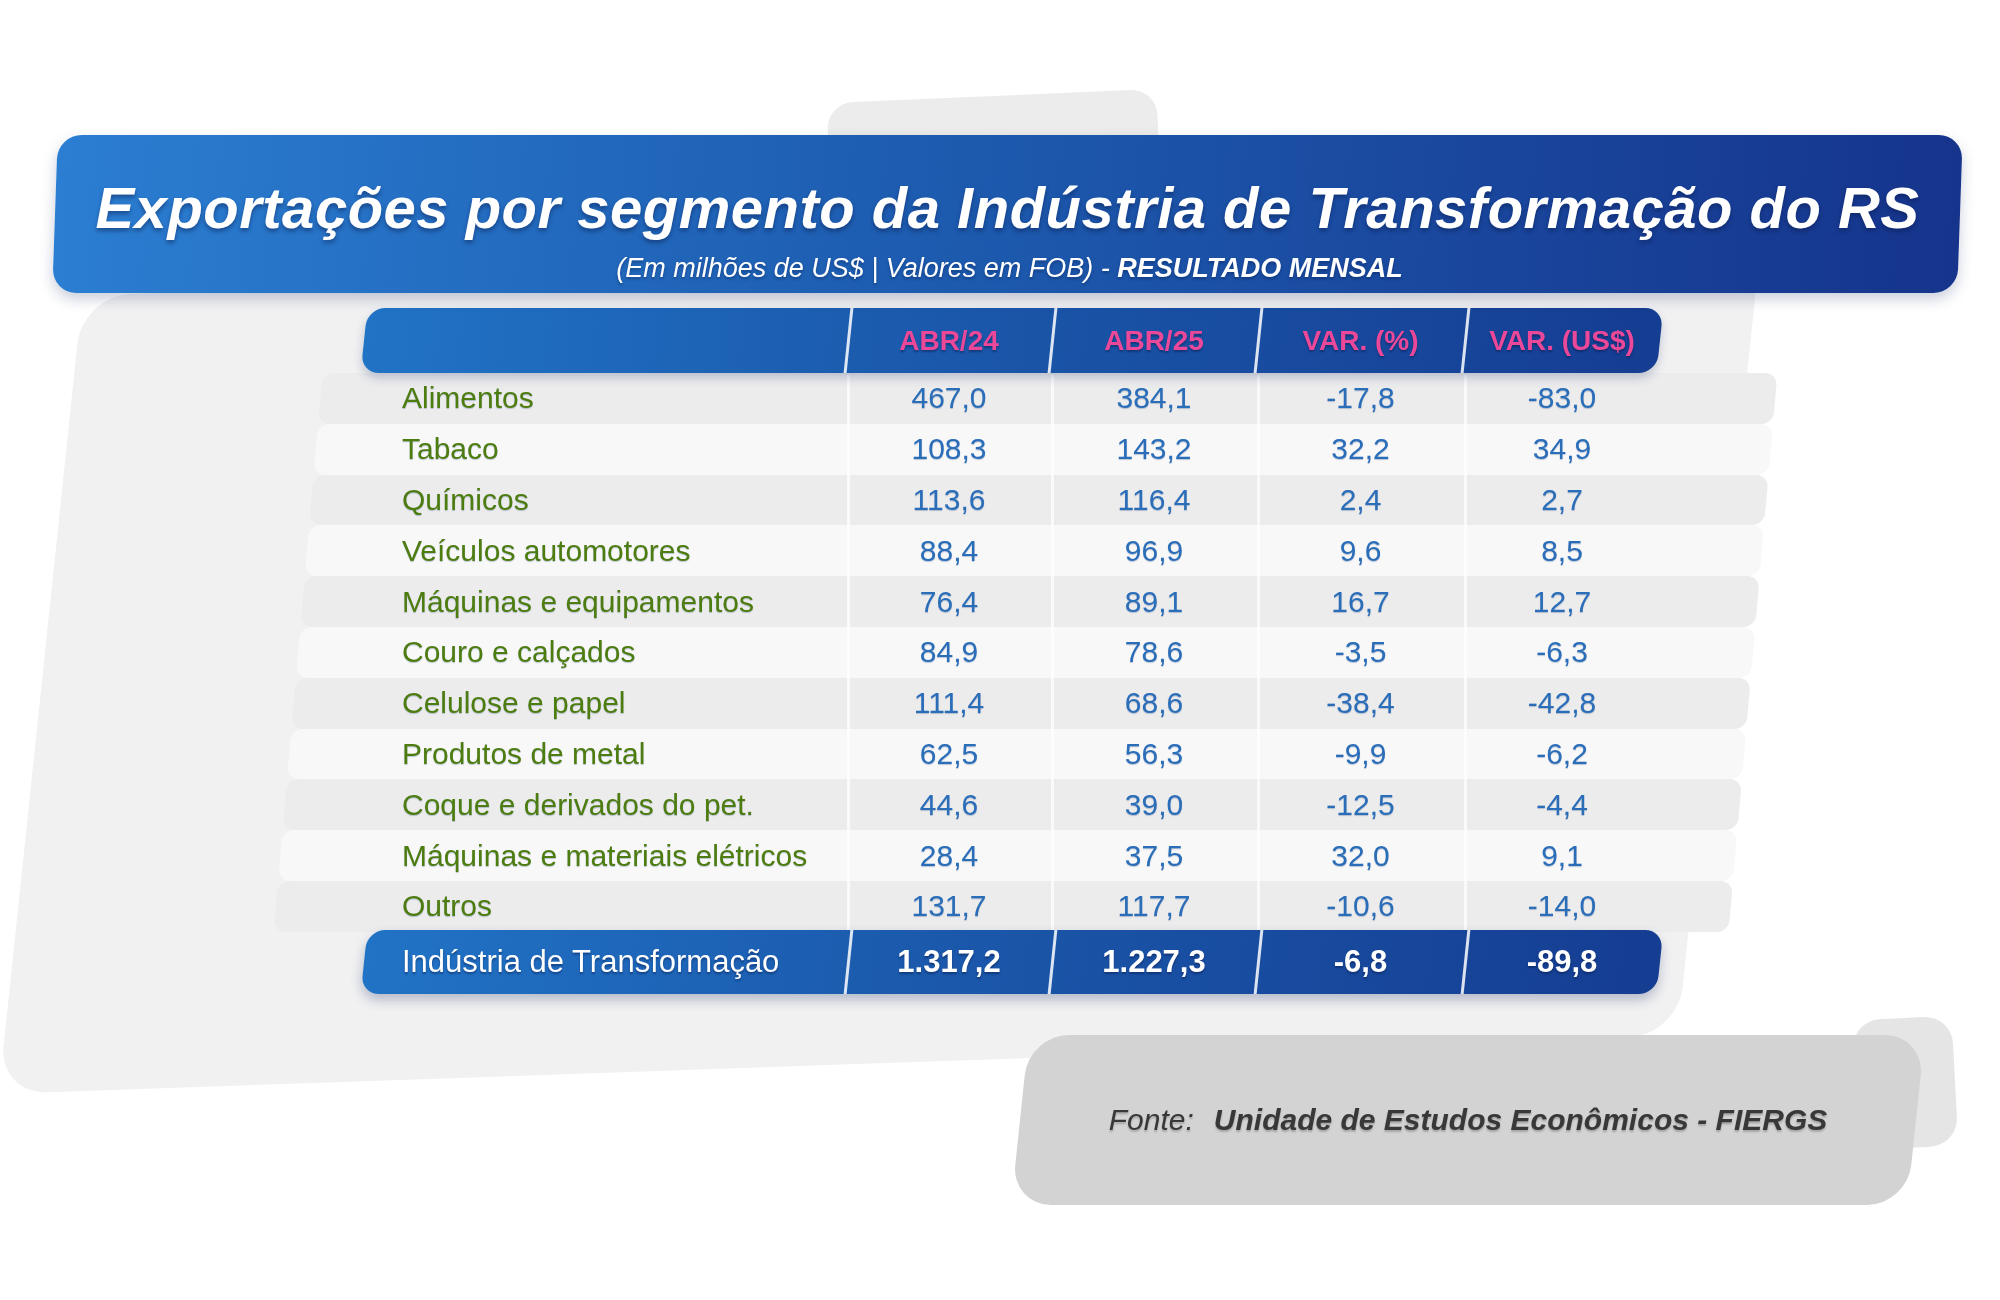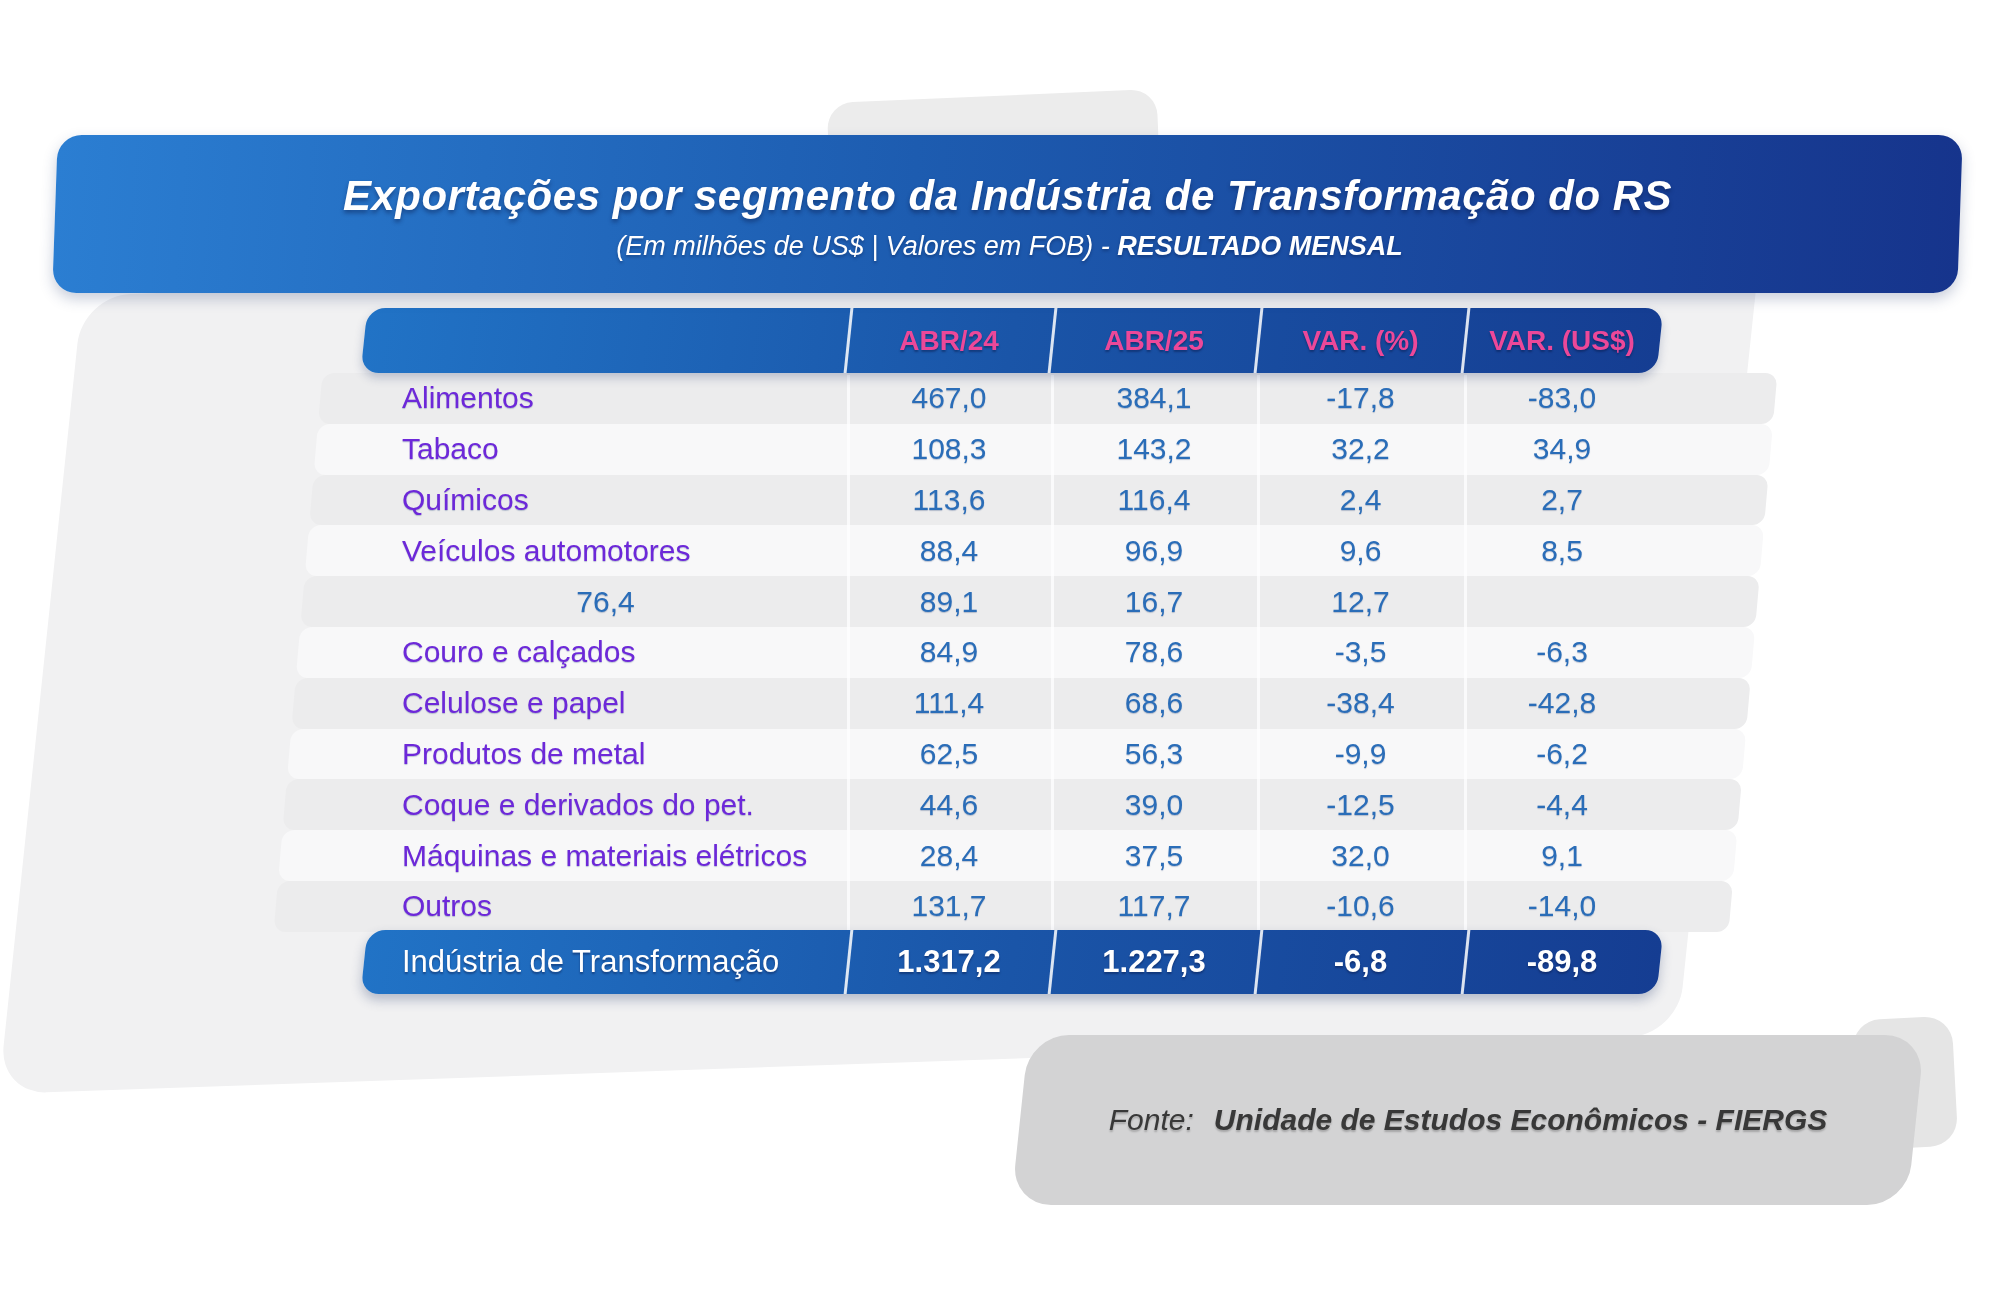--- a/index.html
+++ b/index.html
@@ -14,22 +14,22 @@
                 background:#ececec;transform:rotate(-2.5deg);}
   .ghost-footer{left:1855px;top:1018px;width:100px;height:130px;border-radius:28px;
                 background:#e5e5e5;transform:rotate(-3deg);}
 
   
   .banner{position:absolute;left:55px;top:135px;width:1905px;height:158px;z-index:5;}
   .banner .bg{position:absolute;inset:0;border-radius:24px;
               background:linear-gradient(92deg,#2b7ed2 0%,#1d5cb0 45%,#16348c 100%);
               transform:skewX(-2deg);
               box-shadow:0 6px 14px rgba(40,60,110,.25);}
-  .banner h1{position:relative;margin:4px;padding-top:29px;text-align:center;color:#fff;
-             font-size:42px;line-height:56px;font-weight:bold;font-style:italic;
+  .banner h1{position:relative;margin:16px;padding-top:29px;text-align:center;color:#fff;
+             font-size:58px;line-height:56px;font-weight:bold;font-style:italic;
              letter-spacing:.5px;text-shadow:0 3px 4px rgba(8,25,70,.45);}
   .banner .subtitle{position:relative;margin:6px 0 0 4px;text-align:center;color:#fff;
              font-size:27px;line-height:32px;font-style:italic;
              text-shadow:0 2px 3px rgba(8,25,70,.4);}
   .banner .subtitle b{font-weight:bold;}
 
   
   .stripes{position:absolute;left:298px;top:373px;width:1455px;height:559px;
            transform:skewX(-5deg);z-index:2;}
   .stripe{position:absolute;left:0;width:100%;height:50.8px;border-radius:12px;}
@@ -47,21 +47,21 @@
              background:linear-gradient(92deg,#2173c6 0%,#1a55a8 50%,#153d92 100%);
              transform:skewX(-6deg);box-shadow:0 5px 10px rgba(40,60,110,.25);}
   .thead .cell{position:relative;text-align:center;color:#ec4899;font-size:28px;font-weight:bold;
                text-shadow:0 2px 2px rgba(8,25,70,.45);}
   .bar-vline{position:absolute;top:0;bottom:0;width:3px;background:rgba(255,255,255,.85);}
 
   
   .tbody{position:absolute;left:364px;top:373px;width:1296px;height:559px;z-index:4;}
   .row{display:grid;grid-template-columns:483px 204px 206px 207px 196px;height:50.8px;
        align-items:center;}
-  .row .label{padding-left:38px;color:#6d28d9;font-size:30px;
+  .row .label{padding-left:38px;color:#4d7c0f;font-size:30px;
               text-shadow:0 1px 1px rgba(30,60,120,.28);}
   .row .val{text-align:center;color:#2a6db8;font-size:30px;
             text-shadow:0 1px 1px rgba(30,60,120,.28);}
 
   
   .total{position:absolute;left:364px;top:930px;width:1296px;height:64px;z-index:4;
          display:grid;grid-template-columns:483px 204px 206px 207px 196px;align-items:center;}
   .total .bg{position:absolute;inset:0;border-radius:18px;
              background:linear-gradient(92deg,#2173c6 0%,#1a55a8 50%,#153d92 100%);
              transform:skewX(-6deg);box-shadow:0 6px 12px rgba(40,60,110,.3);}
@@ -152,20 +152,21 @@
         <div class="val">2,7</div>
       </div>
       <div class="row">
         <div class="label">Veículos automotores</div>
         <div class="val">88,4</div>
         <div class="val">96,9</div>
         <div class="val">9,6</div>
         <div class="val">8,5</div>
       </div>
       <div class="row">
+        <div class="label">Máquinas e equipamentos</div>
         <div class="val">76,4</div>
         <div class="val">89,1</div>
         <div class="val">16,7</div>
         <div class="val">12,7</div>
       </div>
       <div class="row">
         <div class="label">Couro e calçados</div>
         <div class="val">84,9</div>
         <div class="val">78,6</div>
         <div class="val">-3,5</div>

